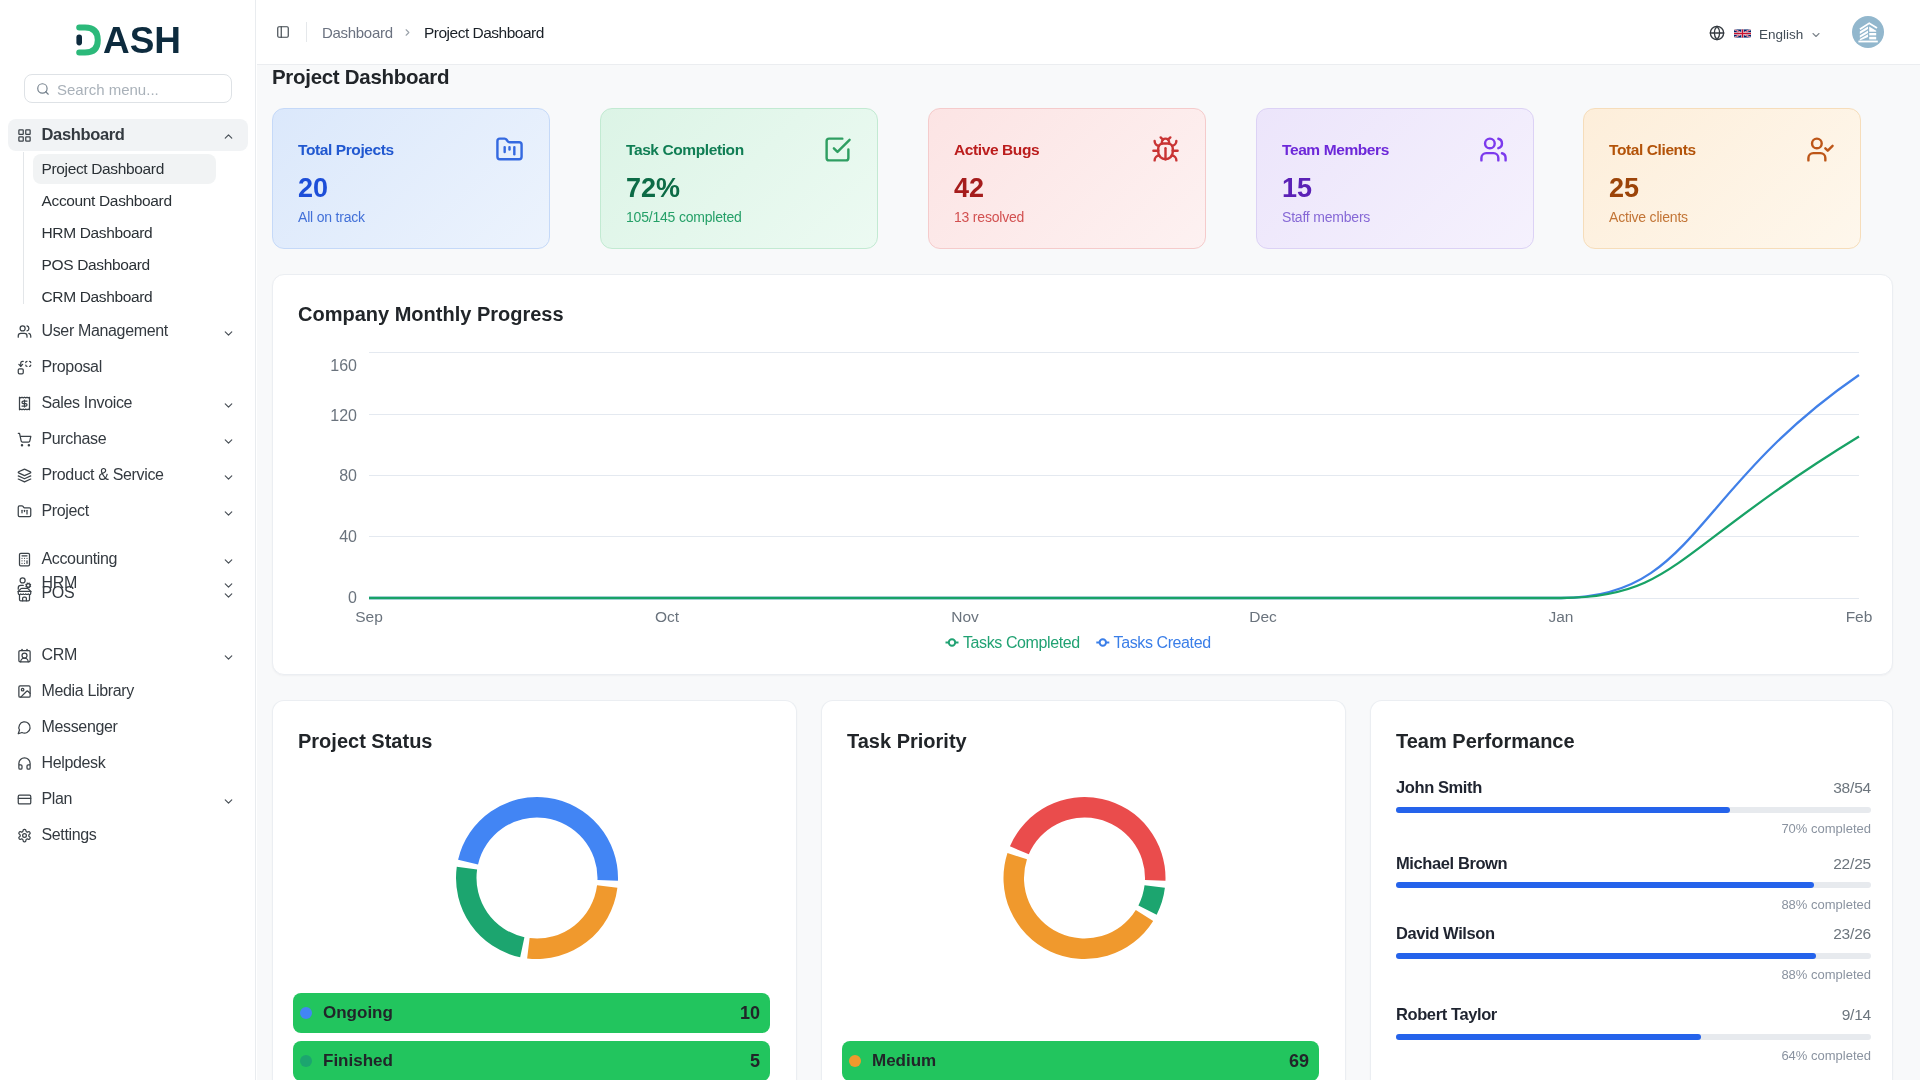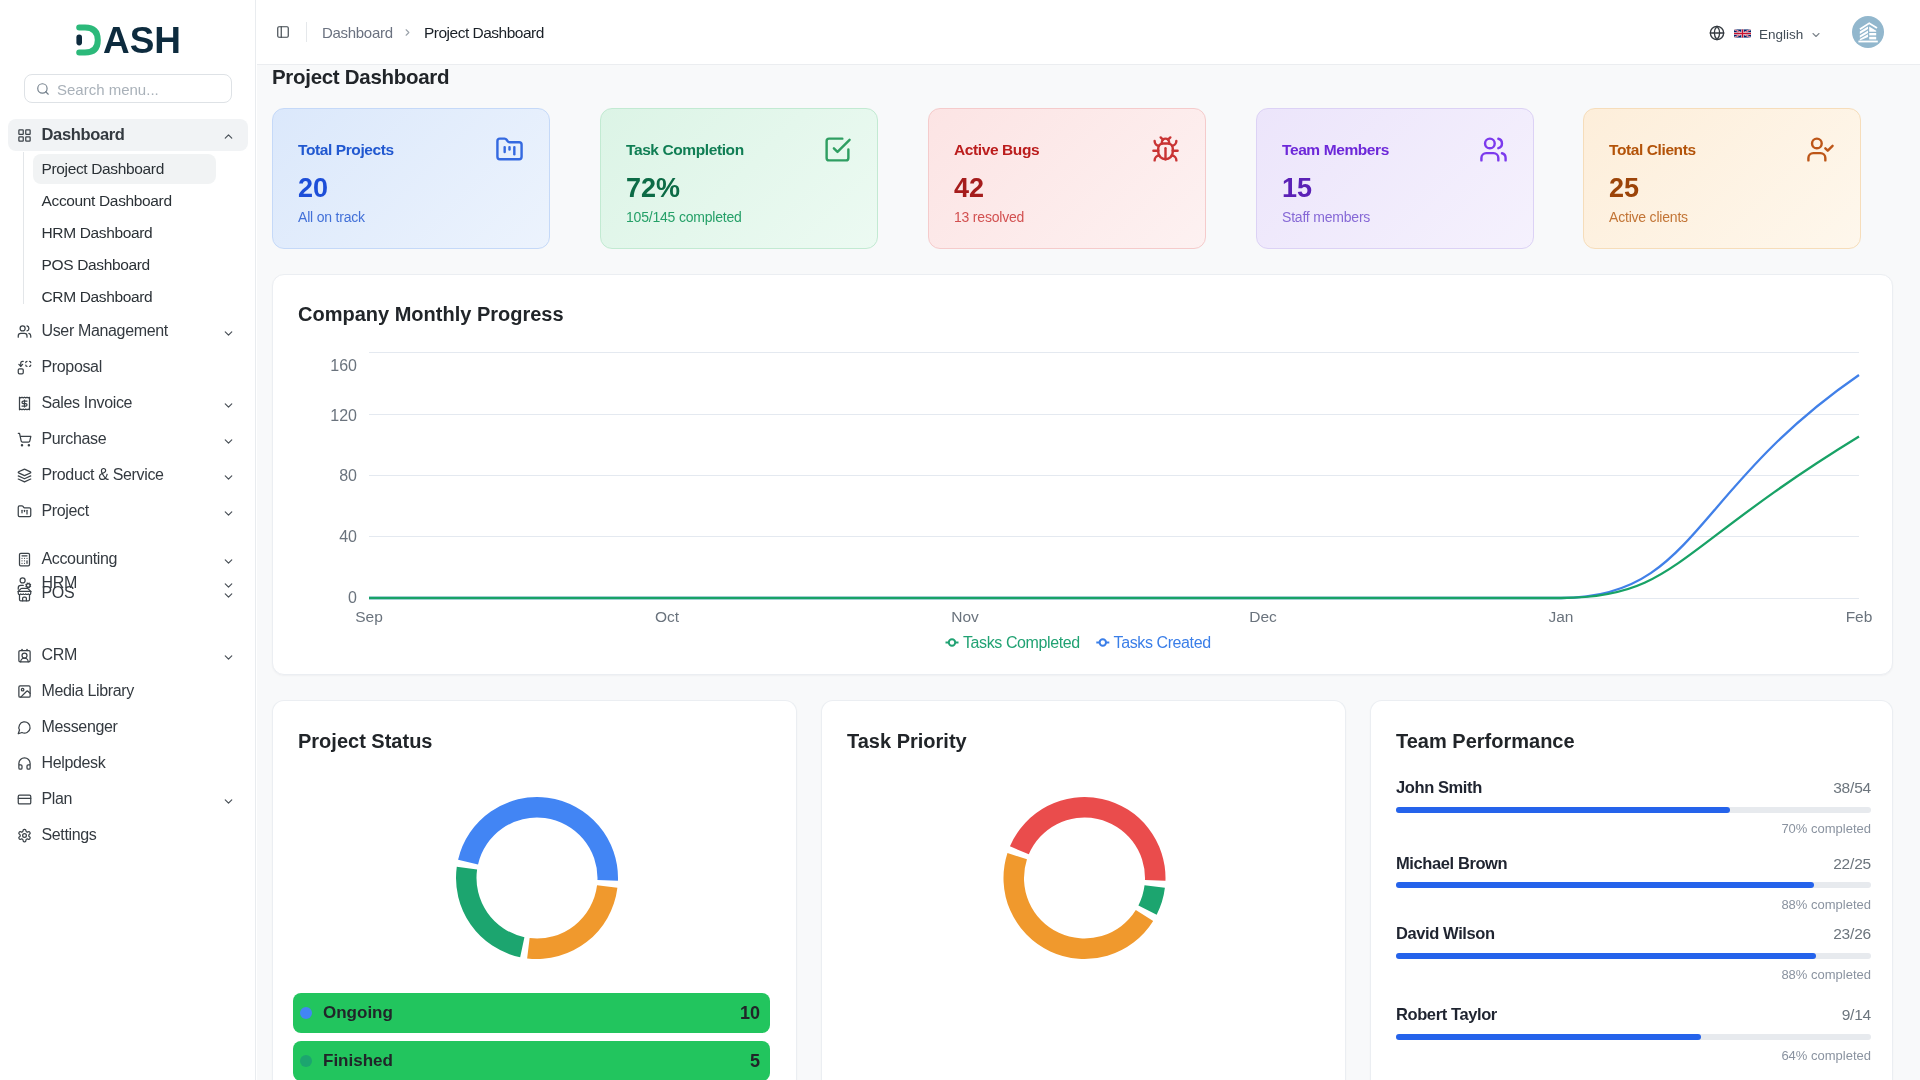--- a/index.html
+++ b/index.html
@@ -416,20 +416,25 @@
   </div>
 </div>
 
 <div class="panel" style="left:821px;top:700px;width:525px;height:380px;border-bottom:none;border-bottom-left-radius:0;border-bottom-right-radius:0">
   <div class="ptitle" style="top:28.5px">Task Priority</div>
   <svg width="525" height="290" viewBox="0 0 525 290" style="position:absolute;left:0;top:1px">
     <path d="M343.45 178.83A81 81 0 0 0 187.94 144.35L206.81 152.36A60.5 60.5 0 0 1 322.96 178.11Z" fill="#EA4C4C"></path>
     <path d="M185.46 150.97A81 81 0 0 0 331.19 218.92L313.81 208.06A60.5 60.5 0 0 1 204.96 157.30Z" fill="#F0992D"></path>
     <path d="M334.67 212.77A81 81 0 0 0 342.90 185.87L322.55 183.37A60.5 60.5 0 0 1 316.41 203.47Z" fill="#1CA56F"></path>
   </svg>
+  <div class="legrow" style="top:340px">
+    <span class="dot" style="background:#F0992D"></span>
+      <span class="lab">Medium</span>
+      <span class="val">69</span>
+  </div>
 </div>
 
 <div class="panel" style="left:1370px;top:700px;width:523px;height:380px;border-bottom:none;border-bottom-left-radius:0;border-bottom-right-radius:0">
   <div class="ptitle" style="top:28.5px">Team Performance</div>
   <div id="team">
       <div class="tp-row abs" style="left:25px;top:80px;width:475px;height:76px">
         <div class="nm abs" style="left:0;top:-3px">John Smith</div>
         <div class="fr abs" style="right:0;top:-2px">38/54</div>
         <div class="bar" style="top:25.5px">
           <i style="width:70.4%"></i>

